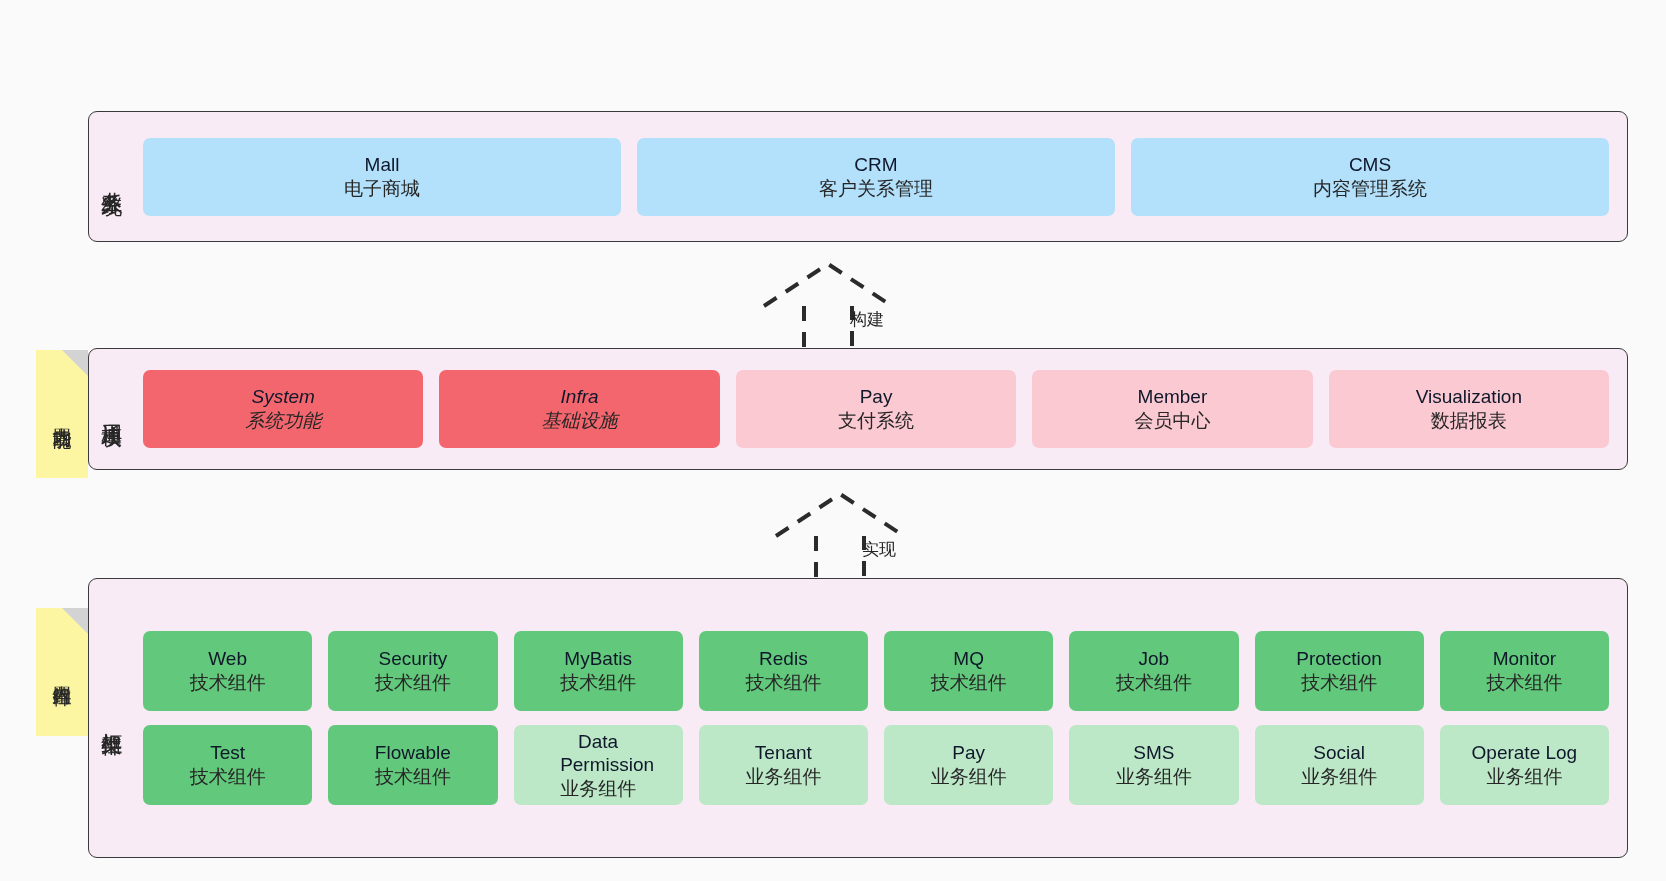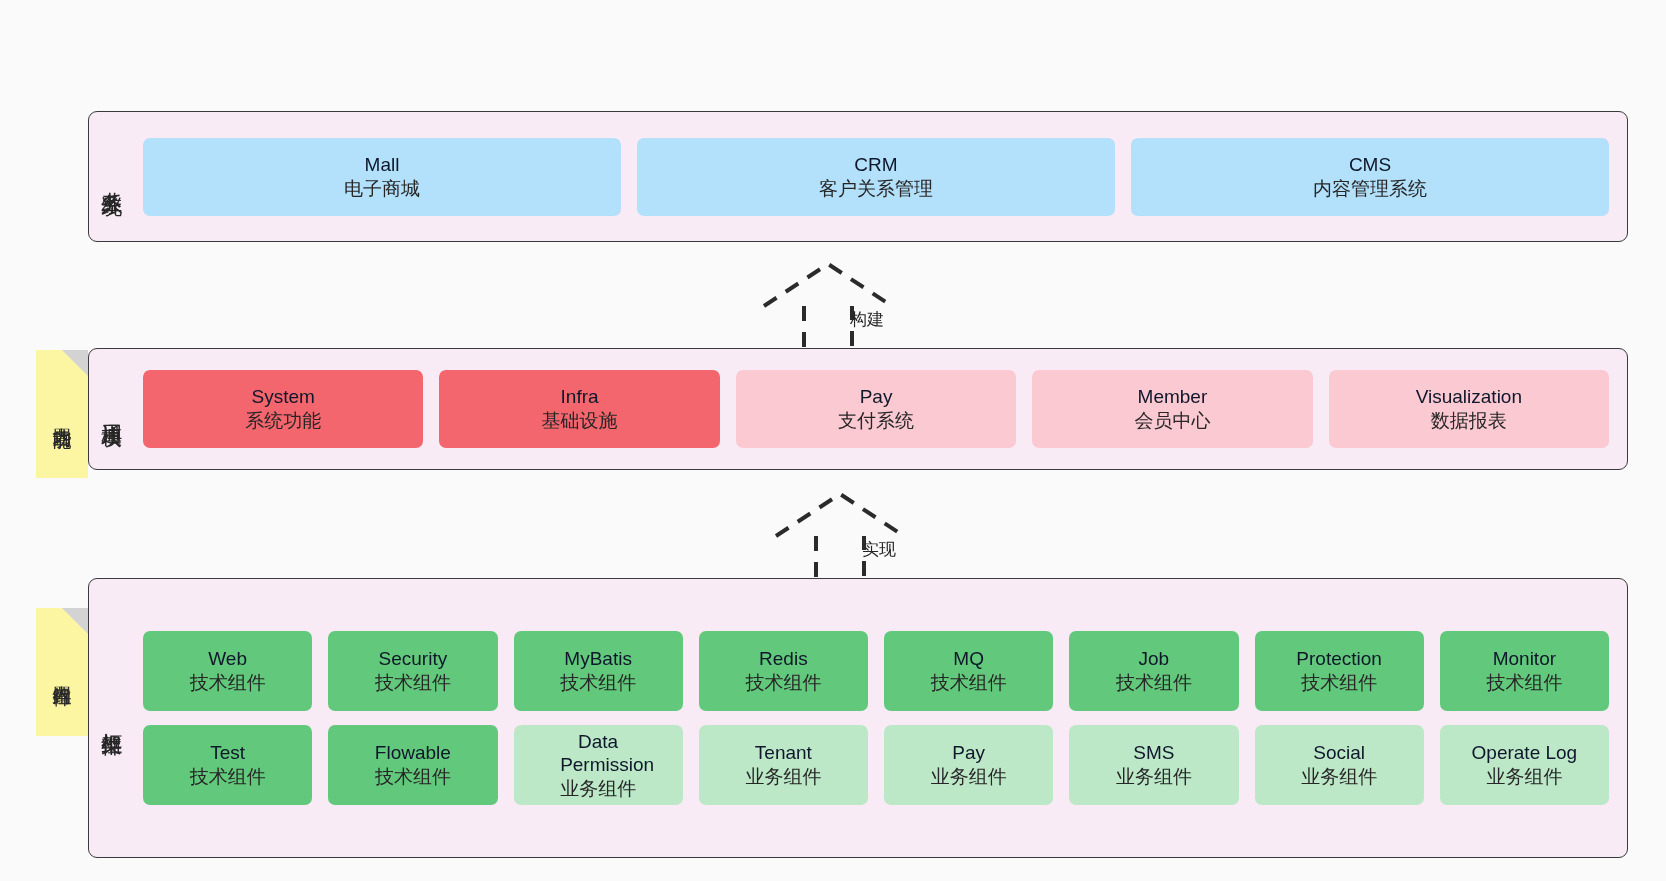--- a/index.html
+++ b/index.html
@@ -72,21 +72,21 @@
     justify-content: center;
     text-align: center;
     line-height: 1.24;
     padding: 4px 6px;
     box-sizing: border-box;
   }
   .card .t1 { font-size: 19px; color: #0f172a; }
   .card .t2 { font-size: 19px; color: #262626; }
 
   .c-blue       { background: #b3e0fb; }
-  .c-red        { background: #f4666e; }
+  .c-red        { background: #f4666e; font-style: italic; }
   .c-pink       { background: #fbc9d2; }
   .c-green      { background: #62c97c; }
   .c-lightgreen { background: #bde8c8; }
 
   
   .sticky {
     position: absolute;
     box-sizing: border-box;
     background: #fcf6a3;
     display: flex;

